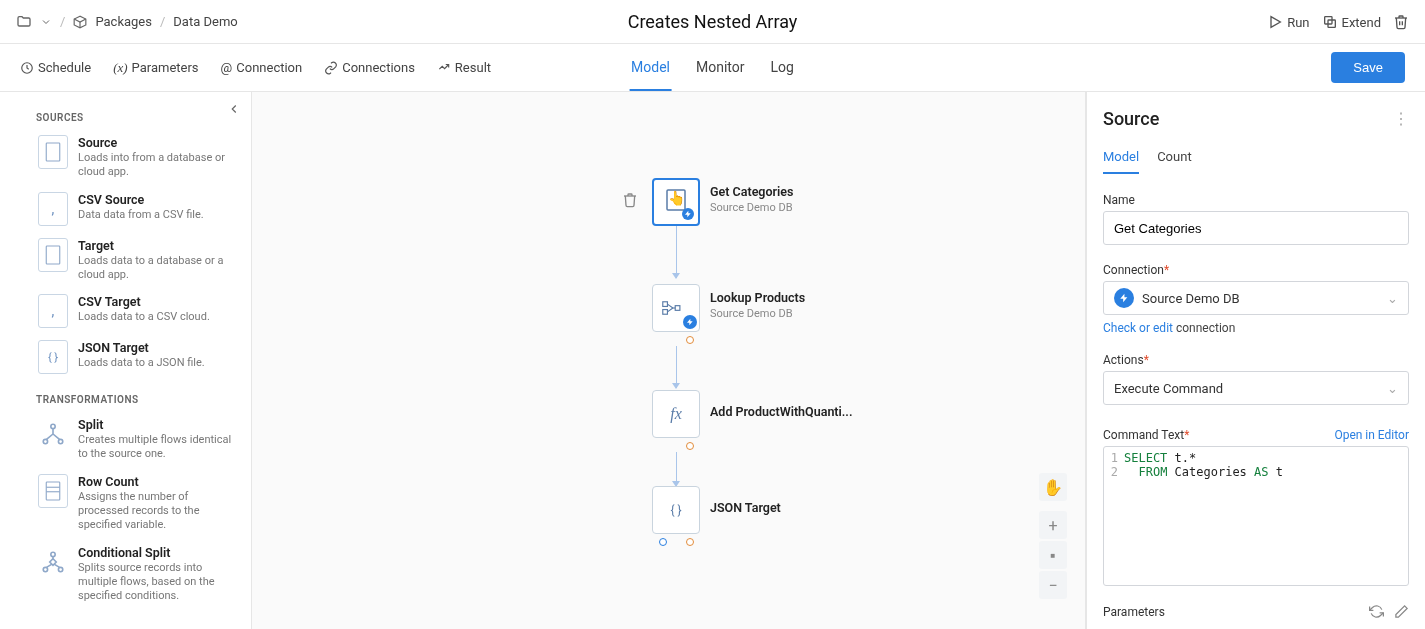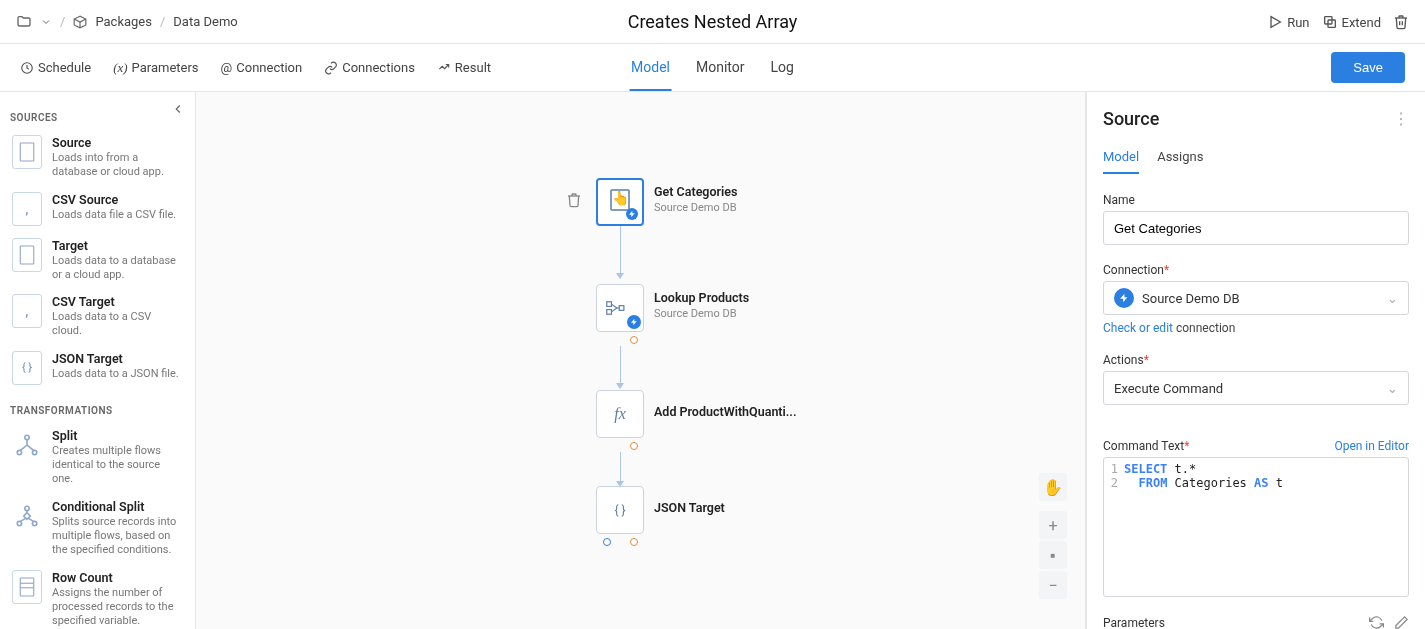--- a/index.html
+++ b/index.html
@@ -17,21 +17,21 @@
 .subbar-left { display:flex; gap:22px; }
 .subbar-left .item { display:flex; align-items:center; gap:4px; color:#444; cursor:pointer; font-size:13px; }
 .subbar-center { position:absolute; left:50%; transform:translateX(-50%); display:flex; gap:22px; }
 .subbar-center .tab { color:#444; cursor:pointer; padding: 14px 2px; font-size:14px; }
 .subbar-center .tab.active { color:#2A7FE0; border-bottom: 2px solid #2A7FE0; }
 .btn-primary { margin-left:auto; background:#2A7FE0; color:#fff; border:none; border-radius:4px; padding: 8px 22px; cursor:pointer; font-size:13px; }
 
 .main { display:flex; height: calc(629px - 44px - 48px); }
 
 
-.left-panel { width: 196px; border-right:1px solid #E6E6E6; overflow-y:auto; padding-top:6px; position:relative;}
+.left-panel { width: 252px; border-right:1px solid #E6E6E6; overflow-y:auto; padding-top:6px; position:relative;padding-left:26px;}
 .collapse-btn { position:absolute; top:10px; right:10px; cursor:pointer; color:#555; }
 .group-header { font-size:10px; letter-spacing:0.5px; color:#666; padding: 14px 10px 6px 10px; font-weight:600; }
 .comp-item { display:flex; gap:10px; padding: 6px 12px; cursor:grab; }
 .comp-icon { width:30px; height:34px; border:1px solid #C9D6E4; border-radius:3px; flex-shrink:0; display:flex; align-items:center; justify-content:center; font-size:12px; color:#6A8FBF; background:#fff;}
 .comp-text .title { font-size:12.5px; font-weight:600; color:#222; }
 .comp-text .desc { font-size:11px; color:#777; line-height:1.3; margin-top:1px; max-width:170px;}
 
 
 .canvas { flex:1; position:relative; background-color:#FAFAFA; background-image: radial-gradient(#DDD 0.5px, transparent 0.5px); background-size: 8px 8px; background-position: -1px -1px; overflow:hidden;}
 .node { position:absolute; display:flex; align-items:flex-start; gap:10px; }
@@ -60,21 +60,21 @@
 .form-input { width:100%; height:34px; border:1px solid #D3D6DB; border-radius:3px; padding: 0 10px; font-size:13px; margin-top:4px; background:#fff;}
 .form-select { width:100%; height:34px; border:1px solid #D3D6DB; border-radius:3px; padding: 0 10px; font-size:13px; margin-top:4px; background:#fff; display:flex; align-items:center; justify-content:space-between; color:#333; cursor:pointer;}
 .conn-select { display:flex; align-items:center; gap:8px; }
 .conn-icon { width:20px; height:20px; border-radius:50%; background:#2A7FE0; display:flex; align-items:center; justify-content:center; color:#fff; font-size:11px;}
 .link-small { color:#2A7FE0; cursor:pointer; font-size:12px;}
 .cmd-header { display:flex; justify-content:space-between; align-items:baseline; margin-top:18px;}
 .code-editor { border:1px solid #D3D6DB; border-radius:3px; margin-top:4px; font-family: ui-monospace, Menlo, Consolas, monospace; font-size:12px; background:#fff; padding:4px 0; height:140px; overflow:auto;}
 .code-line { display:flex; }
 .code-gutter { width:20px; text-align:right; padding-right:6px; color:#AAA; user-select:none; }
 .code-content { white-space:pre; }
-.kw-blue { color:#3b82f6;font-weight:bold; }
+.kw-blue { color:#15803d; }
 .params-header { display:flex; justify-content:space-between; align-items:center; margin-top:18px;}
 .params-header .icons { display:flex; gap:10px; color:#888;}
 
 svg { display:block; }
 </style>
 </head>
 <body>
 
 <div class="topbar">
   <div class="breadcrumb">
@@ -196,21 +196,21 @@
         </div>
       <div class="comp-text">
           <div class="title">Source</div>
           <div class="desc">Loads into from a database or cloud app.</div>
         </div>
     </div>
     <div class="comp-item">
       <div class="comp-icon" style="font-size:14px;">,</div>
       <div class="comp-text">
           <div class="title">CSV Source</div>
-          <div class="desc">Loads data file a CSV file.</div>
+          <div class="desc">Data data from a CSV file.</div>
         </div>
     </div>
 
     <div class="comp-item">
       <div class="comp-icon">
           <svg width="18" height="22" viewBox="0 0 24 28" fill="none" stroke="#8FA8C9" stroke-width="1.5">
             <rect x="3" y="2" width="18" height="24" rx="1"></rect>
           </svg>
         </div>
       <div class="comp-text">
@@ -239,48 +239,48 @@
           <svg width="26" height="26" viewBox="0 0 24 24" fill="none" stroke="#8FA8C9" stroke-width="1.5">
             <circle cx="12" cy="5" r="2"></circle>
             <circle cx="5" cy="19" r="2"></circle>
             <circle cx="19" cy="19" r="2"></circle>
             <path d="M12 7v5M12 12l-6 5M12 12l6 5"></path>
           </svg>
         </div>
       <div class="comp-text">
           <div class="title">Split</div>
           <div class="desc">Creates multiple flows identical to the source one.</div>
+        </div>
+    </div>
+    <div class="comp-item">
+      <div class="comp-icon">
+          <svg width="18" height="22" viewBox="0 0 24 28" fill="none" stroke="#8FA8C9" stroke-width="1.5">
+            <rect x="3" y="2" width="18" height="24" rx="1"></rect>
+            <line x1="3" y1="9" x2="21" y2="9"></line>
+            <line x1="3" y1="15" x2="21" y2="15"></line>
+          </svg>
+        </div>
+      <div class="comp-text">
+          <div class="title">Row Count</div>
+          <div class="desc">Assigns the number of processed records to the specified variable.</div>
         </div>
     </div>
     <div class="comp-item">
       <div class="comp-icon" style="border:none;">
           <svg width="26" height="26" viewBox="0 0 24 24" fill="none" stroke="#8FA8C9" stroke-width="1.5">
             <circle cx="12" cy="5" r="2"></circle>
             <circle cx="5" cy="19" r="2"></circle>
             <circle cx="19" cy="19" r="2"></circle>
             <polygon points="12 9 15 12 12 15 9 12 12 9"></polygon>
             <path d="M12 7v2M11 14l-5 3M13 14l5 3"></path>
           </svg>
         </div>
       <div class="comp-text">
           <div class="title">Conditional Split</div>
           <div class="desc">Splits source records into multiple flows, based on the specified conditions.</div>
-        </div>
-    </div>
-    <div class="comp-item">
-      <div class="comp-icon">
-          <svg width="18" height="22" viewBox="0 0 24 28" fill="none" stroke="#8FA8C9" stroke-width="1.5">
-            <rect x="3" y="2" width="18" height="24" rx="1"></rect>
-            <line x1="3" y1="9" x2="21" y2="9"></line>
-            <line x1="3" y1="15" x2="21" y2="15"></line>
-          </svg>
-        </div>
-      <div class="comp-text">
-          <div class="title">Row Count</div>
-          <div class="desc">Assigns the number of processed records to the specified variable.</div>
         </div>
     </div>
   </div>
 
   <div class="canvas">
     <div style="position:absolute; left:400px; top:0; width:100%; height:100%;">
 
     <div class="node" style="top:86px; left:0;">
       <div class="delete-node-icon">
             <svg width="16" height="16" viewBox="0 0 24 24" fill="none" stroke="#888" stroke-width="2">
@@ -372,21 +372,21 @@
     </div>
   </div>
 
   <div class="right-panel">
     <div class="rp-header">
       <div class="rp-title">Source</div>
       <div style="color:#AAA; cursor:pointer; font-size:16px;">⋮</div>
     </div>
     <div class="rp-tabs">
       <div class="rp-tab active">Model</div>
-      <div class="rp-tab">Assigns</div>
+      <div class="rp-tab">Count</div>
     </div>
 
     <label class="form-label">Name</label>
     <input class="form-input" value="Get Categories" style="">
 
     <label class="form-label"><span>Connection</span><span class="req">*</span></label>
     <div class="form-select">
       <div class="conn-select">
         <div class="conn-icon">
             <svg width="10" height="10" viewBox="0 0 24 24" fill="#fff">
@@ -401,21 +401,21 @@
       <span class="link-small">Check or edit</span><span style="color:#444;"> connection</span>
     </div>
 
     <label class="form-label"><span>Actions</span><span class="req">*</span></label>
     <div class="form-select">
       <span>Execute Command</span>
       <span style="color:#AAA;">⌄</span>
     </div>
 
     <div class="cmd-header">
-      <label class="form-label" style="margin-top:16px;"><span>Command Text</span><span class="req">*</span></label>
+      <label class="form-label" style="margin-top:5px;"><span>Command Text</span><span class="req">*</span></label>
       <span class="link-small">Open in Editor</span>
     </div>
     <div class="code-editor">
       <div class="code-line">
           <div class="code-gutter">1</div>
           <div class="code-content"><span class="kw-blue">SELECT </span><span>t.*</span></div>
         </div>
       <div class="code-line">
           <div class="code-gutter">2</div>
           <div class="code-content"><span>  </span><span class="kw-blue">FROM </span><span>Categories </span><span class="kw-blue">AS </span><span>t</span></div>

